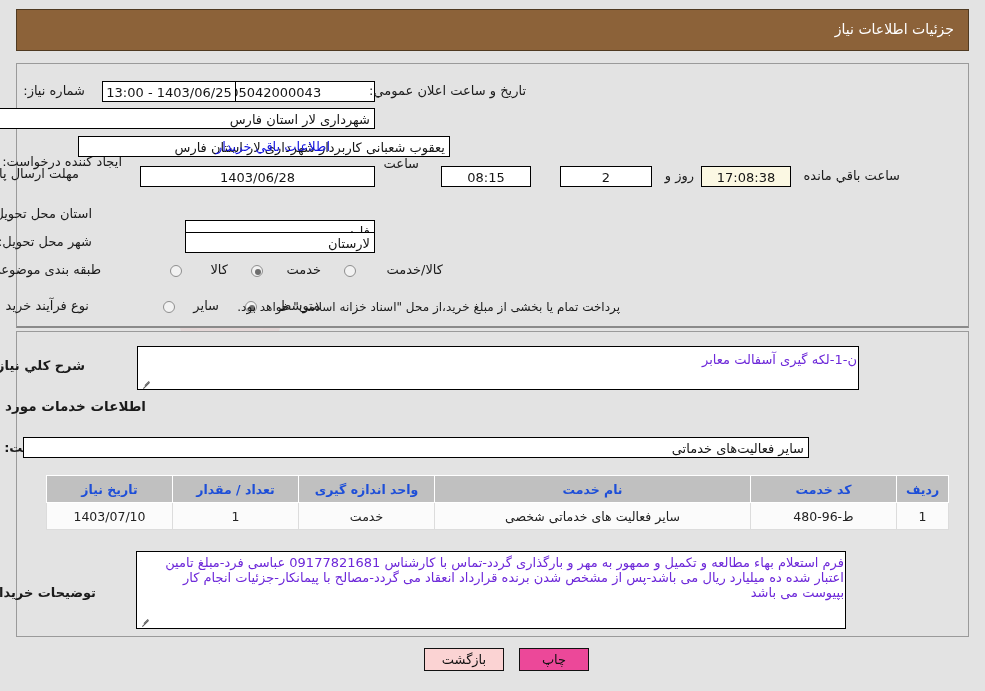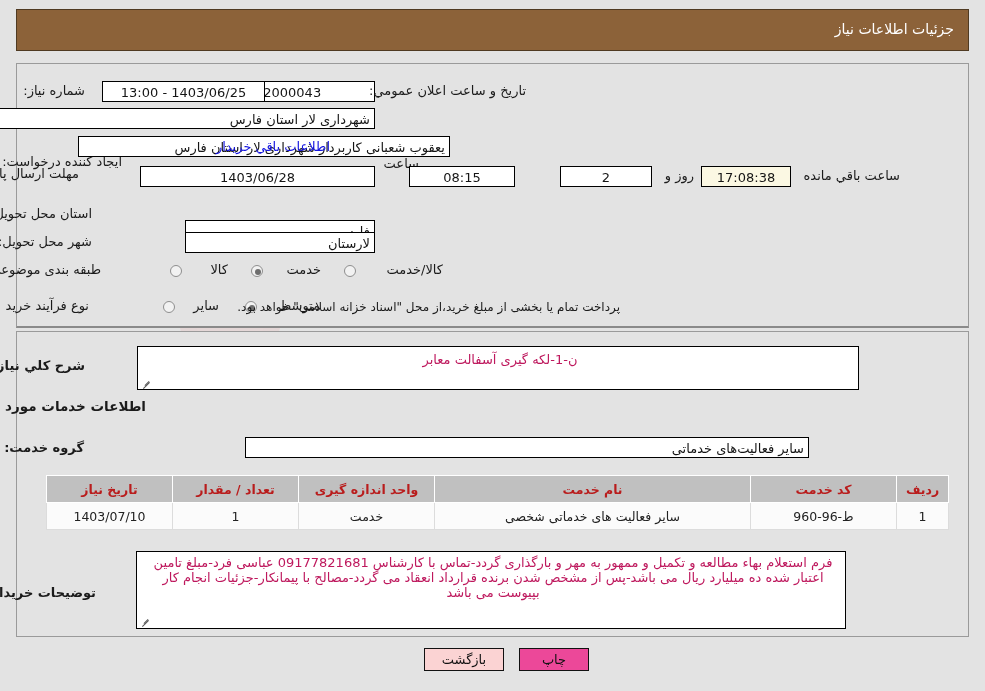--- a/index.html
+++ b/index.html
@@ -150,24 +150,24 @@
     border-radius: 50%;
     background: #6e6e6e;
   }
 
   
   .tbox {
     position: absolute;
     background: #ffffff;
     border: 1px solid #000000;
     font-size: 13px;
-    color: #be185d;
+    color: #6d28d9;
     line-height: 19px;
     padding: 3px 1px 0 5px;
-    text-align: center;
+    text-align: right;
     overflow: hidden;
     z-index: 4;
   }
   .grip {
     position: absolute;
     width: 12px; height: 12px;
     z-index: 5;
     pointer-events: none;
   }
   .grip::before, .grip::after {
@@ -184,21 +184,21 @@
     left: 46px; top: 475px;
     width: 903px;
     border-collapse: collapse;
     font-size: 12.5px;
     z-index: 4;
     background: #fff;
   }
   .tbl th {
     background: #c0c0c0;
     border: 1px solid #ffffff;
-    color: #b91c1c;
+    color: #1d4ed8;
     font-weight: bold;
     height: 27px;
     padding: 0 4px;
   }
   .tbl td {
     background: #fbfbfb;
     border: 1px solid #dcdcdc;
     color: #222;
     height: 27px;
     text-align: center;
@@ -235,33 +235,33 @@
   <div class="titlebar">
     <div class="t">جزئیات اطلاعات نیاز</div>
   </div>
 
   <div class="panel" id="panel-top"></div>
 
   <div class="lbl" style="right:900px; top:83px;">شماره نیاز:</div>
   <div class="fld ctr" style="right:610px; top:81px; width:240px;">1103005042000043</div>
 
   <div class="lbl" style="right:459px; top:83px;">تاریخ و ساعت اعلان عمومي:</div>
-  <div class="fld ctr" style="right:721px; top:81px; width:163px; left:102px; right:auto;">1403/06/25 - 13:00</div>
+  <div class="fld ctr" style="right:721px; top:81px; width:134px; left:102px; right:auto;">1403/06/25 - 13:00</div>
 
   <div class="lbl" style="right:881px; top:110px;">نام دستگاه خریدار:</div>
   <div class="fld" style="right:610px; top:108px; width:382px;">شهرداری لار استان فارس</div>
 
   <div class="lbl" style="right:863px; top:154px;">ایجاد کننده درخواست:</div>
   <div class="fld" style="right:535px; top:136px; width:372px;">یعقوب شعبانی کاربرداز شهرداری لار استان فارس</div>
   <div class="link" style="right:655px; top:139px;">اطلاعات باقي خریدار</div>
 
   <div class="lbl" style="right:906px; top:166px; text-align:right; width:80px;"><span>مهلت ارسال پاسخ: تا تاریخ:</span></div>
   <div class="fld ctr" style="right:610px; top:166px; width:235px;">1403/06/28</div>
   <div class="lbl" style="right:566px; top:156px;">ساعت</div>
-  <div class="fld ctr" style="right:470px; top:166px; width:106px;">08:15</div>
+  <div class="fld ctr" style="right:454px; top:166px; width:90px;">08:15</div>
   <div class="fld ctr" style="right:333px; top:166px; width:92px;">2</div>
   <div class="lbl" style="right:291px; top:168px;">روز و</div>
   <div class="fld ctr ivory" style="right:194px; top:166px; width:90px;">17:08:38</div>
   <div class="lbl" style="right:85px; top:168px;">ساعت باقي مانده</div>
 
   <div class="lbl" style="right:893px; top:206px;">استان محل تحویل:</div>
   <div class="fld" style="right:610px; top:204px; width:190px;margin-top:16px;">فارس</div>
 
   <div class="lbl" style="right:893px; top:234px;">شهر محل تحویل:</div>
   <div class="fld" style="right:610px; top:232px; width:190px;">لارستان</div>
@@ -289,37 +289,37 @@
 
   <div class="panel" id="panel-mid"></div>
 
   <div class="lbl lbl-b" style="right:900px; top:358px;">شرح کلي نیاز:</div>
   <div class="tbox" style="right:126px; top:346px; width:722px; height:44px;">ن-1-لکه گیری آسفالت معابر</div>
   <div class="grip" style="right:832px; top:376px;"></div>
 
   <div class="lbl lbl-b" style="right:839px; top:398px; font-size:13.5px;">اطلاعات خدمات مورد نیاز</div>
 
   <div class="lbl lbl-b" style="right:901px; top:440px;">گروه خدمت:</div>
-  <div class="fld" style="right:176px; top:437px; width:564px;">سایر فعالیت‌های خدماتی</div>
+  <div class="fld" style="right:176px; top:437px; width:786px;">سایر فعالیت‌های خدماتی</div>
 
   <table class="tbl">
     <thead>
       <tr>
         <th style="width:52px;">ردیف</th>
         <th style="width:146px;">کد خدمت</th>
         <th>نام خدمت</th>
         <th style="width:136px;">واحد اندازه گیری</th>
         <th style="width:126px;">تعداد / مقدار</th>
         <th style="width:126px;">تاریخ نیاز</th>
       </tr>
     </thead>
     <tbody>
       <tr>
         <td>1</td>
-        <td>ط-96-960</td>
+        <td>ط-96-480</td>
         <td>سایر فعالیت های خدماتی شخصی</td>
         <td>خدمت</td>
         <td>1</td>
         <td>1403/07/10</td>
       </tr>
     </tbody>
   </table>
 
   <div class="lbl lbl-b" style="right:889px; top:585px;">توضیحات خریدار:</div>
   <div class="tbox" style="right:139px; top:551px; width:710px; height:78px; line-height:15px;">فرم استعلام بهاء مطالعه و تکمیل و ممهور به مهر و بارگذاری گردد-تماس با کارشناس 09177821681 عباسی فرد-مبلغ تامین اعتبار شده ده میلیارد ریال می باشد-پس از مشخص شدن برنده قرارداد انعقاد می گردد-مصالح با پیمانکار-جزئیات انجام کار بپیوست می باشد</div>

